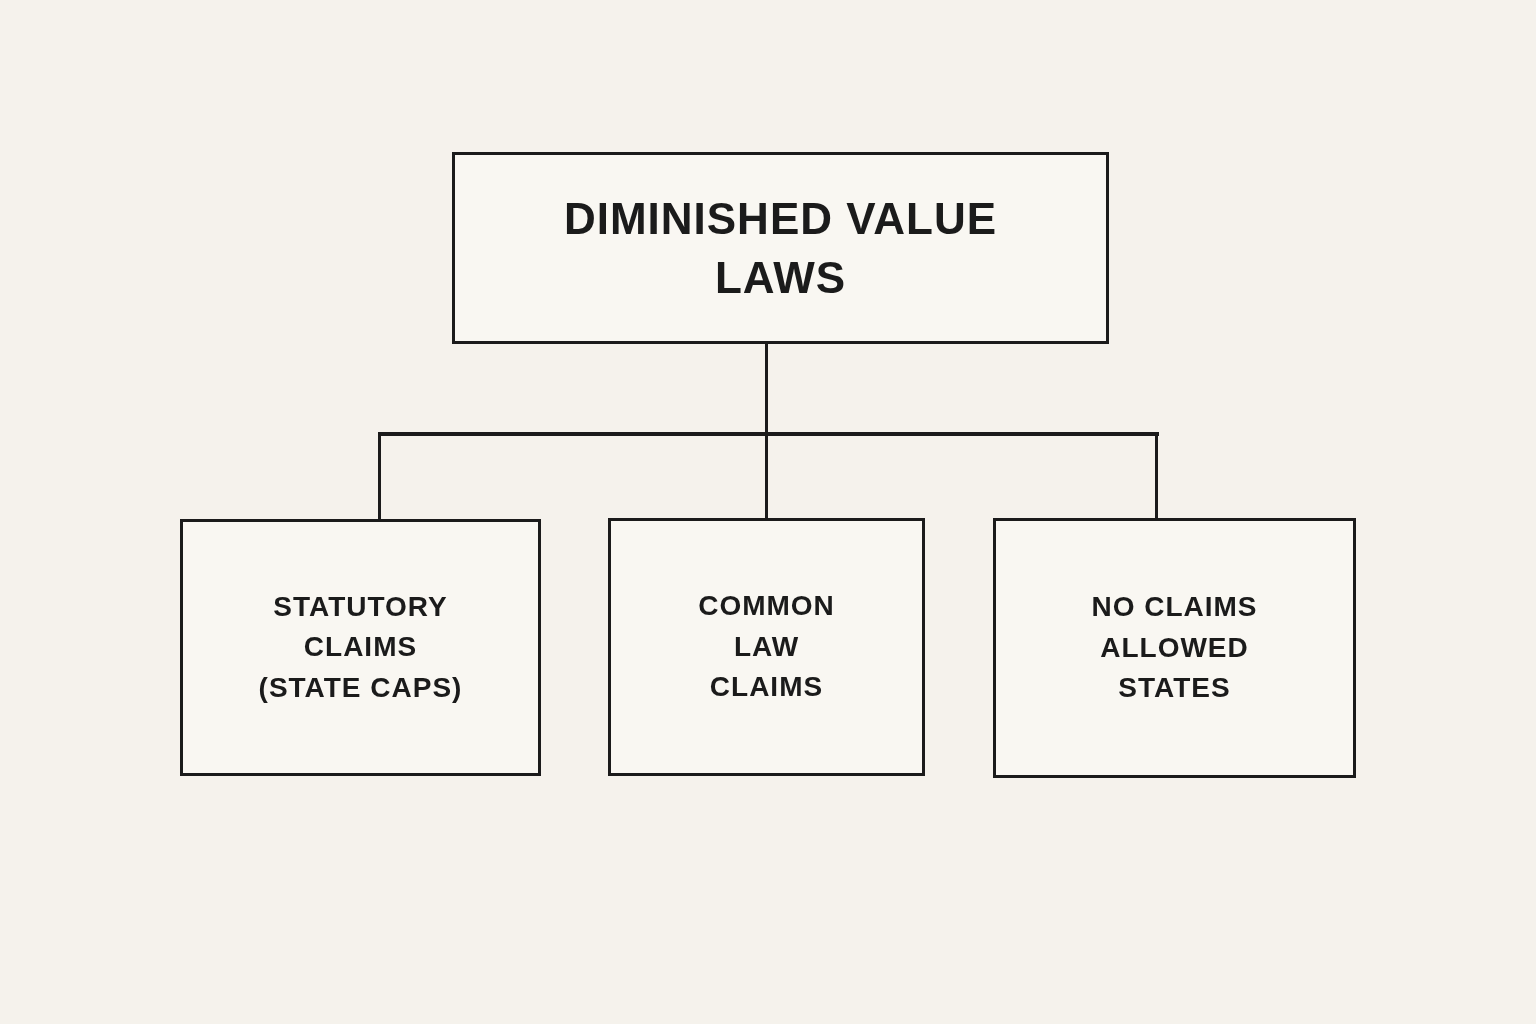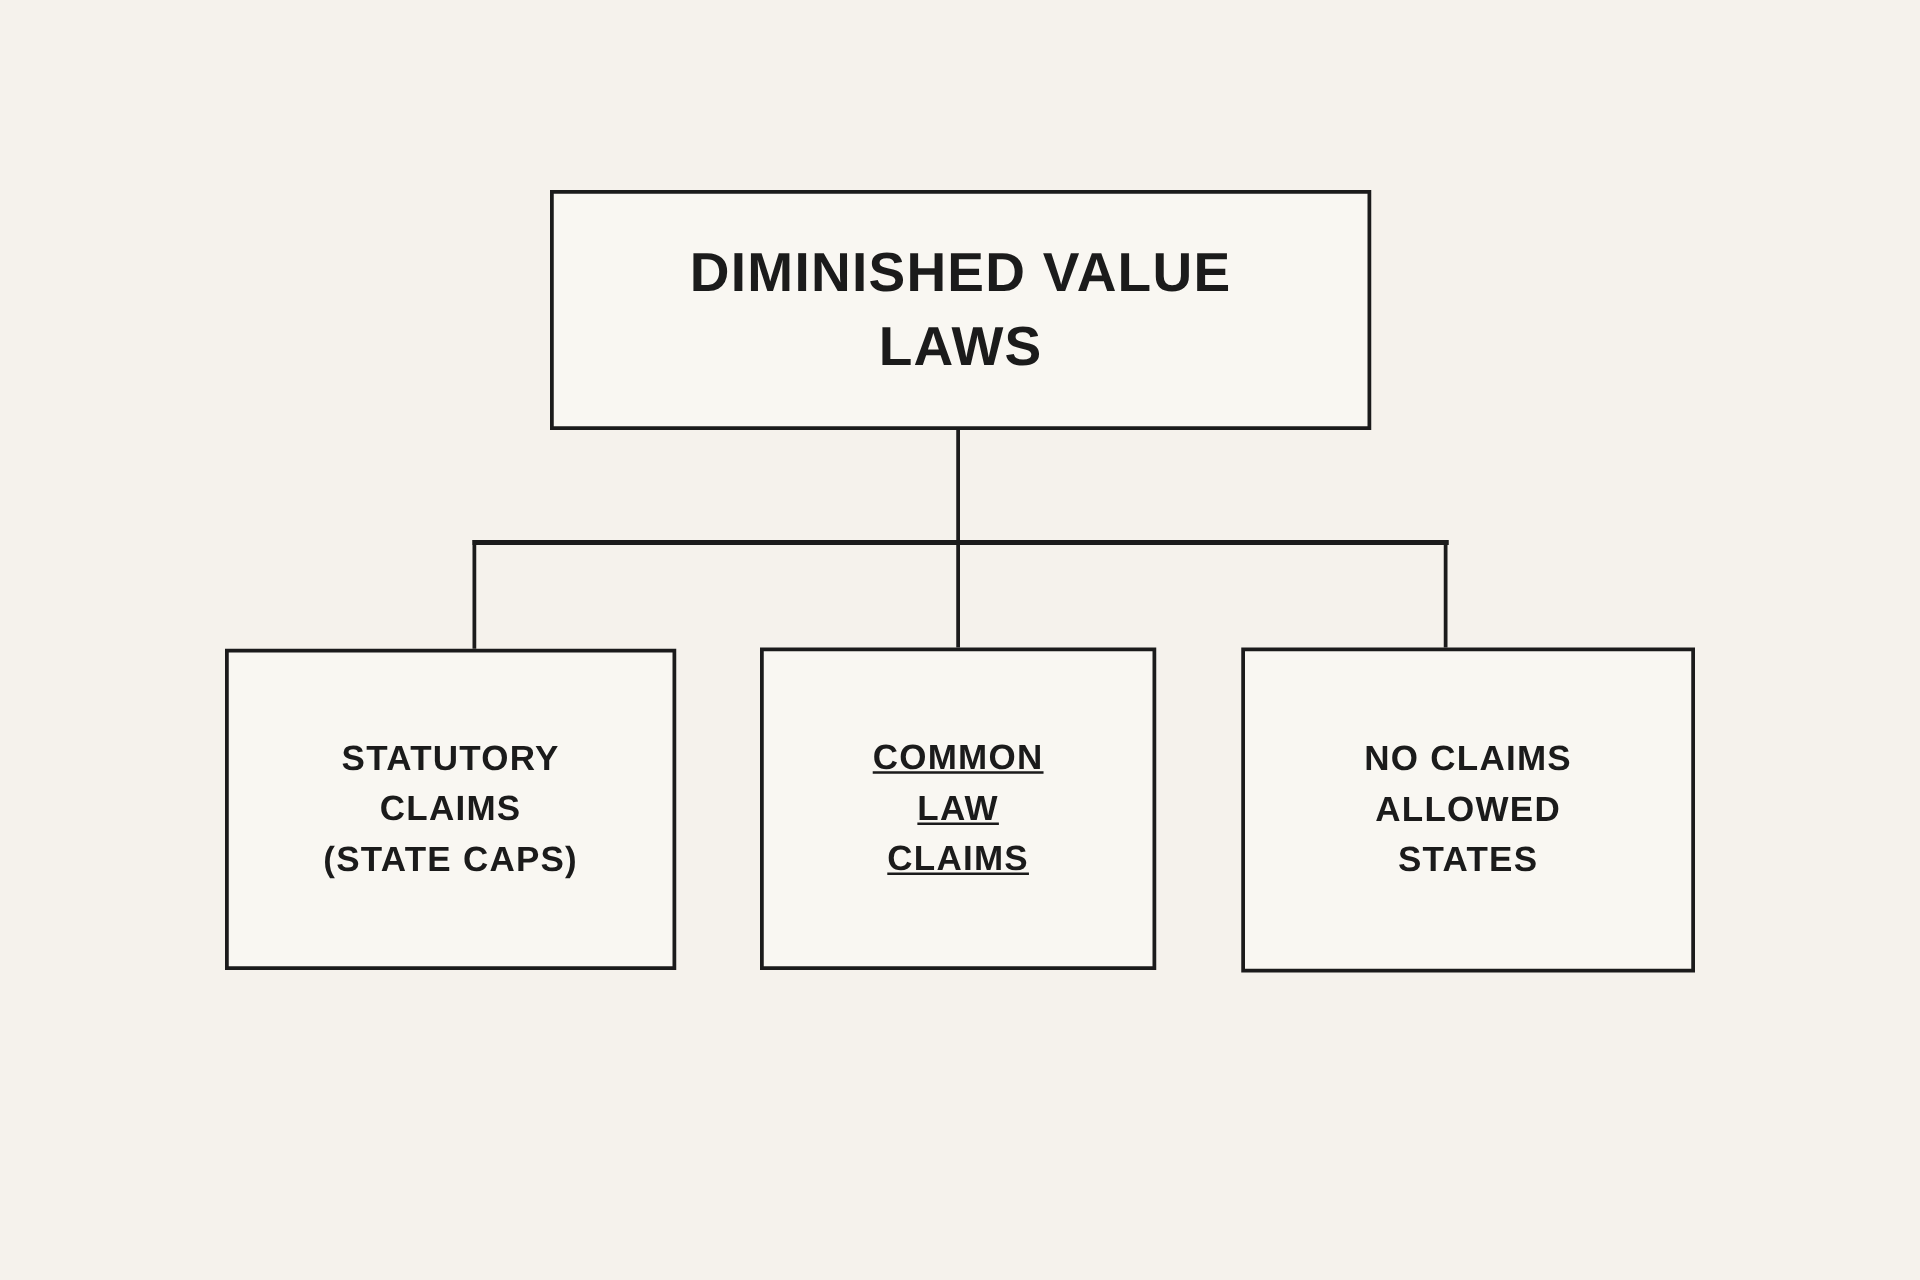--- a/index.html
+++ b/index.html
@@ -32,31 +32,31 @@
     display:flex;
     align-items:center;
     justify-content:center;
     text-align:center;
     color:var(--text);
     font-weight:bold;
     white-space:pre-line;
     letter-spacing:1px;
   }
   .node-root{
-    left:440px; top:152px;
+    left:452px; top:152px;
     width:657px; height:192px;
     font-size:44px;
     line-height:1.35;
   }
   .node-child{
     font-size:28px;
     line-height:1.45;
   }
   .node-child-1{ left:180px; top:519px; width:361px; height:257px; }
-  .node-child-2{ left:608px; top:518px; width:317px; height:258px;text-decoration:underline; }
+  .node-child-2{ left:608px; top:518px; width:317px; height:258px; }
   .node-child-3{ left:993px; top:518px; width:363px; height:260px; }
   .connector{
     position:absolute;
     background:var(--line);
   }
   .conn-stem       { left:765px;  top:344px; width:3px;   height:90px;  }
   .conn-horizontal { left:378px;  top:432px; width:781px; height:4px;   }
   .conn-drop-left  { left:378px;  top:432px; width:3px;   height:88px;  }
   .conn-drop-mid   { left:765px;  top:434px; width:3px;   height:85px;  }
   .conn-drop-right { left:1155px; top:432px; width:3px;   height:87px;  }

